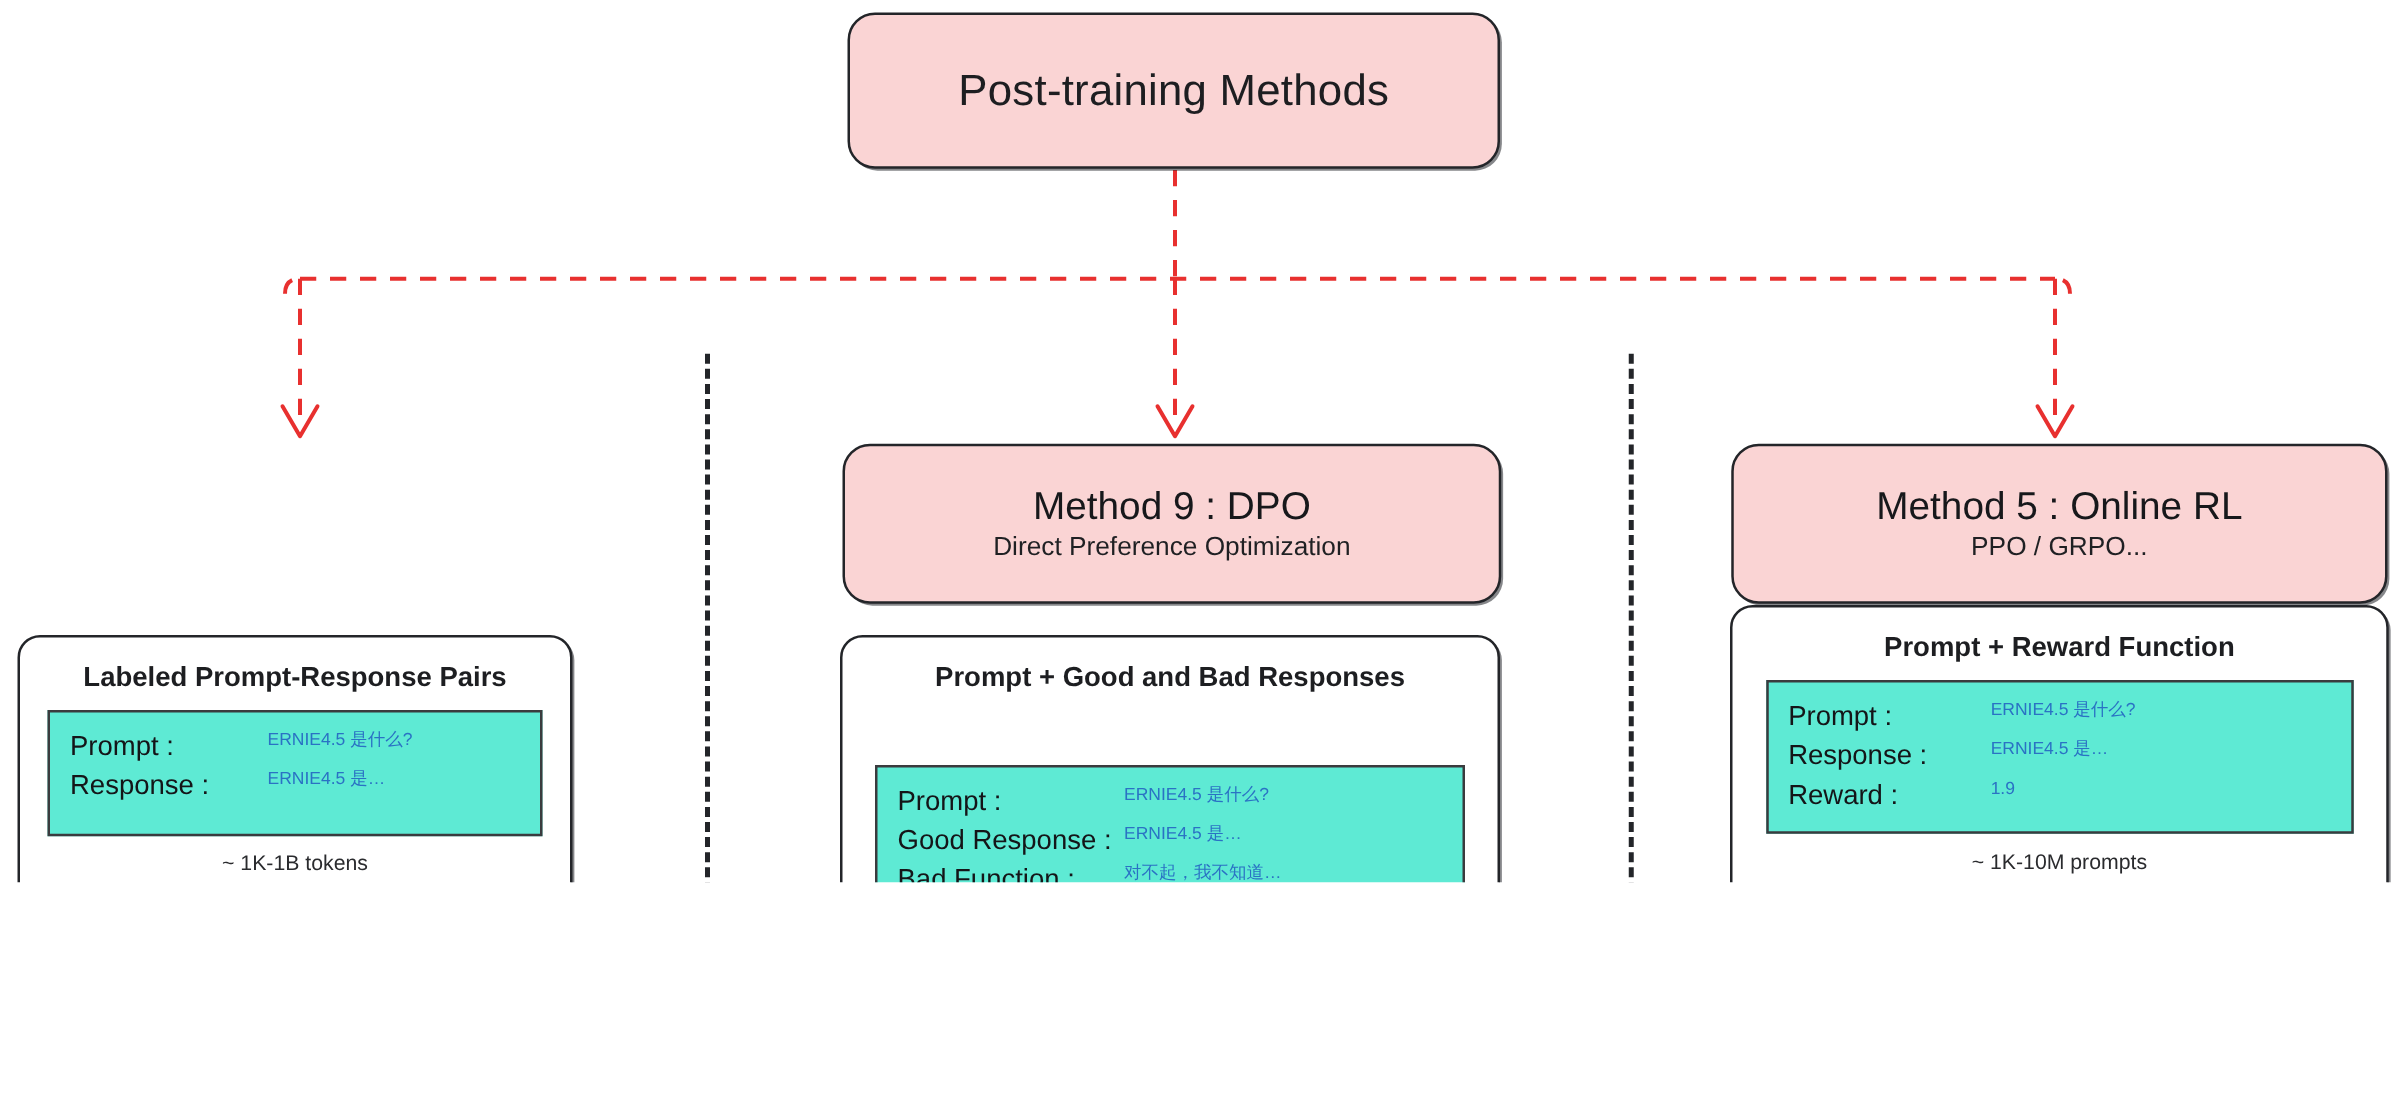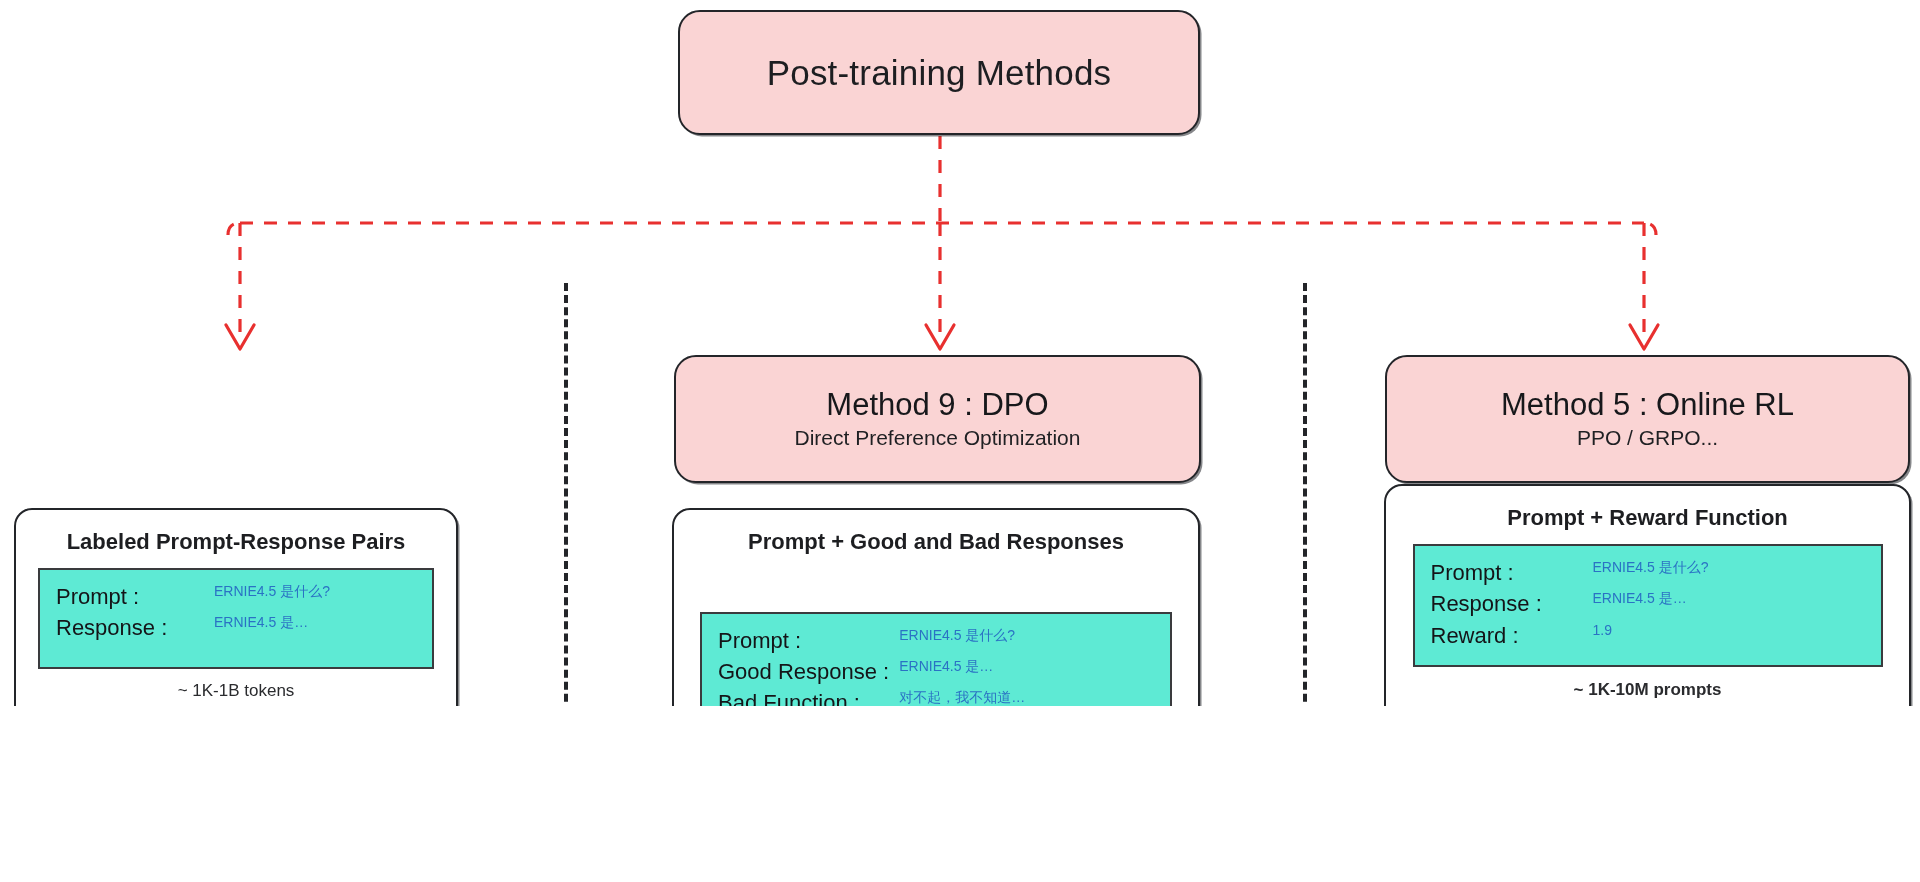--- a/index.html
+++ b/index.html
@@ -237,16 +237,16 @@
   <div class="node detail-card" id="m3-card">
     <span class="card-heading">Prompt + Reward Function</span>
     <div class="yellow-box" id="m3-yellow">
       <span class="k">Prompt :</span>
       <span class="v">ERNIE4.5 是什么?</span>
       <span class="k">Response :</span>
       <span class="v">ERNIE4.5 是…</span>
       <span class="k">Reward :</span>
       <span class="v">1.9</span>
     </div>
-    <span class="card-footnote" style="margin-top:14px;font-weight:bold;">~ 1K-10M prompts</span>
+    <span class="card-footnote" style="margin-top:14px;">~ 1K-10M prompts</span>
   </div>
 
 </div>
 
 </body></html>

